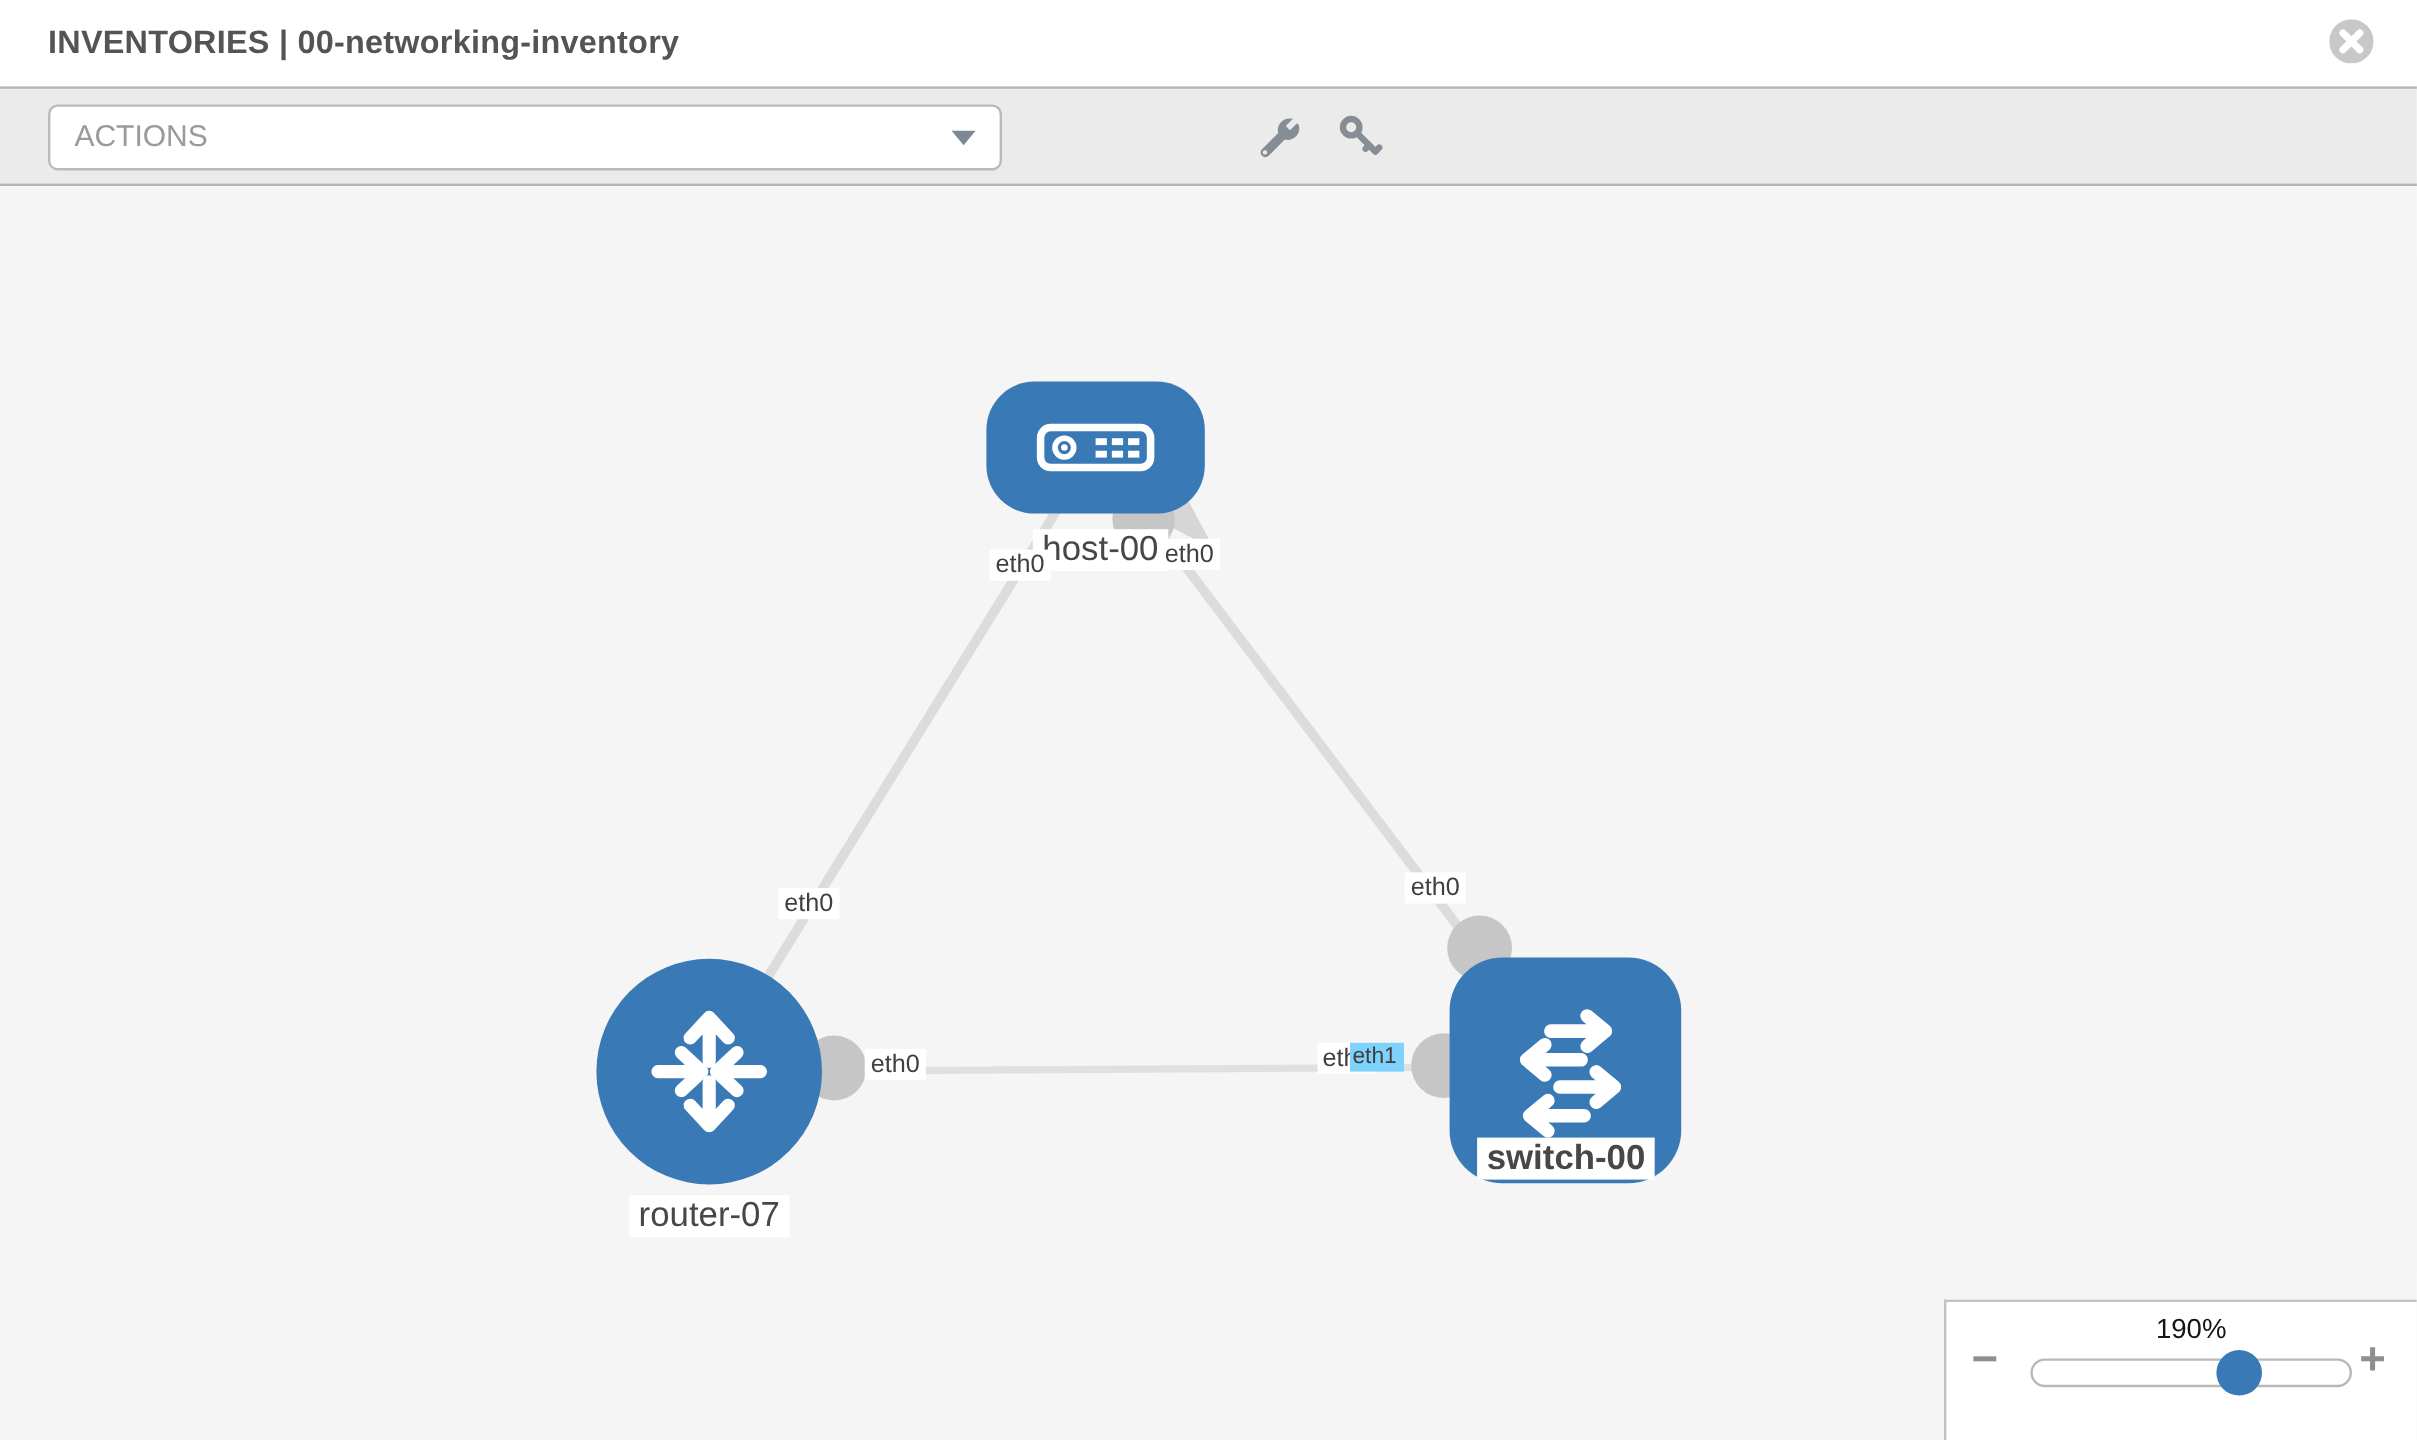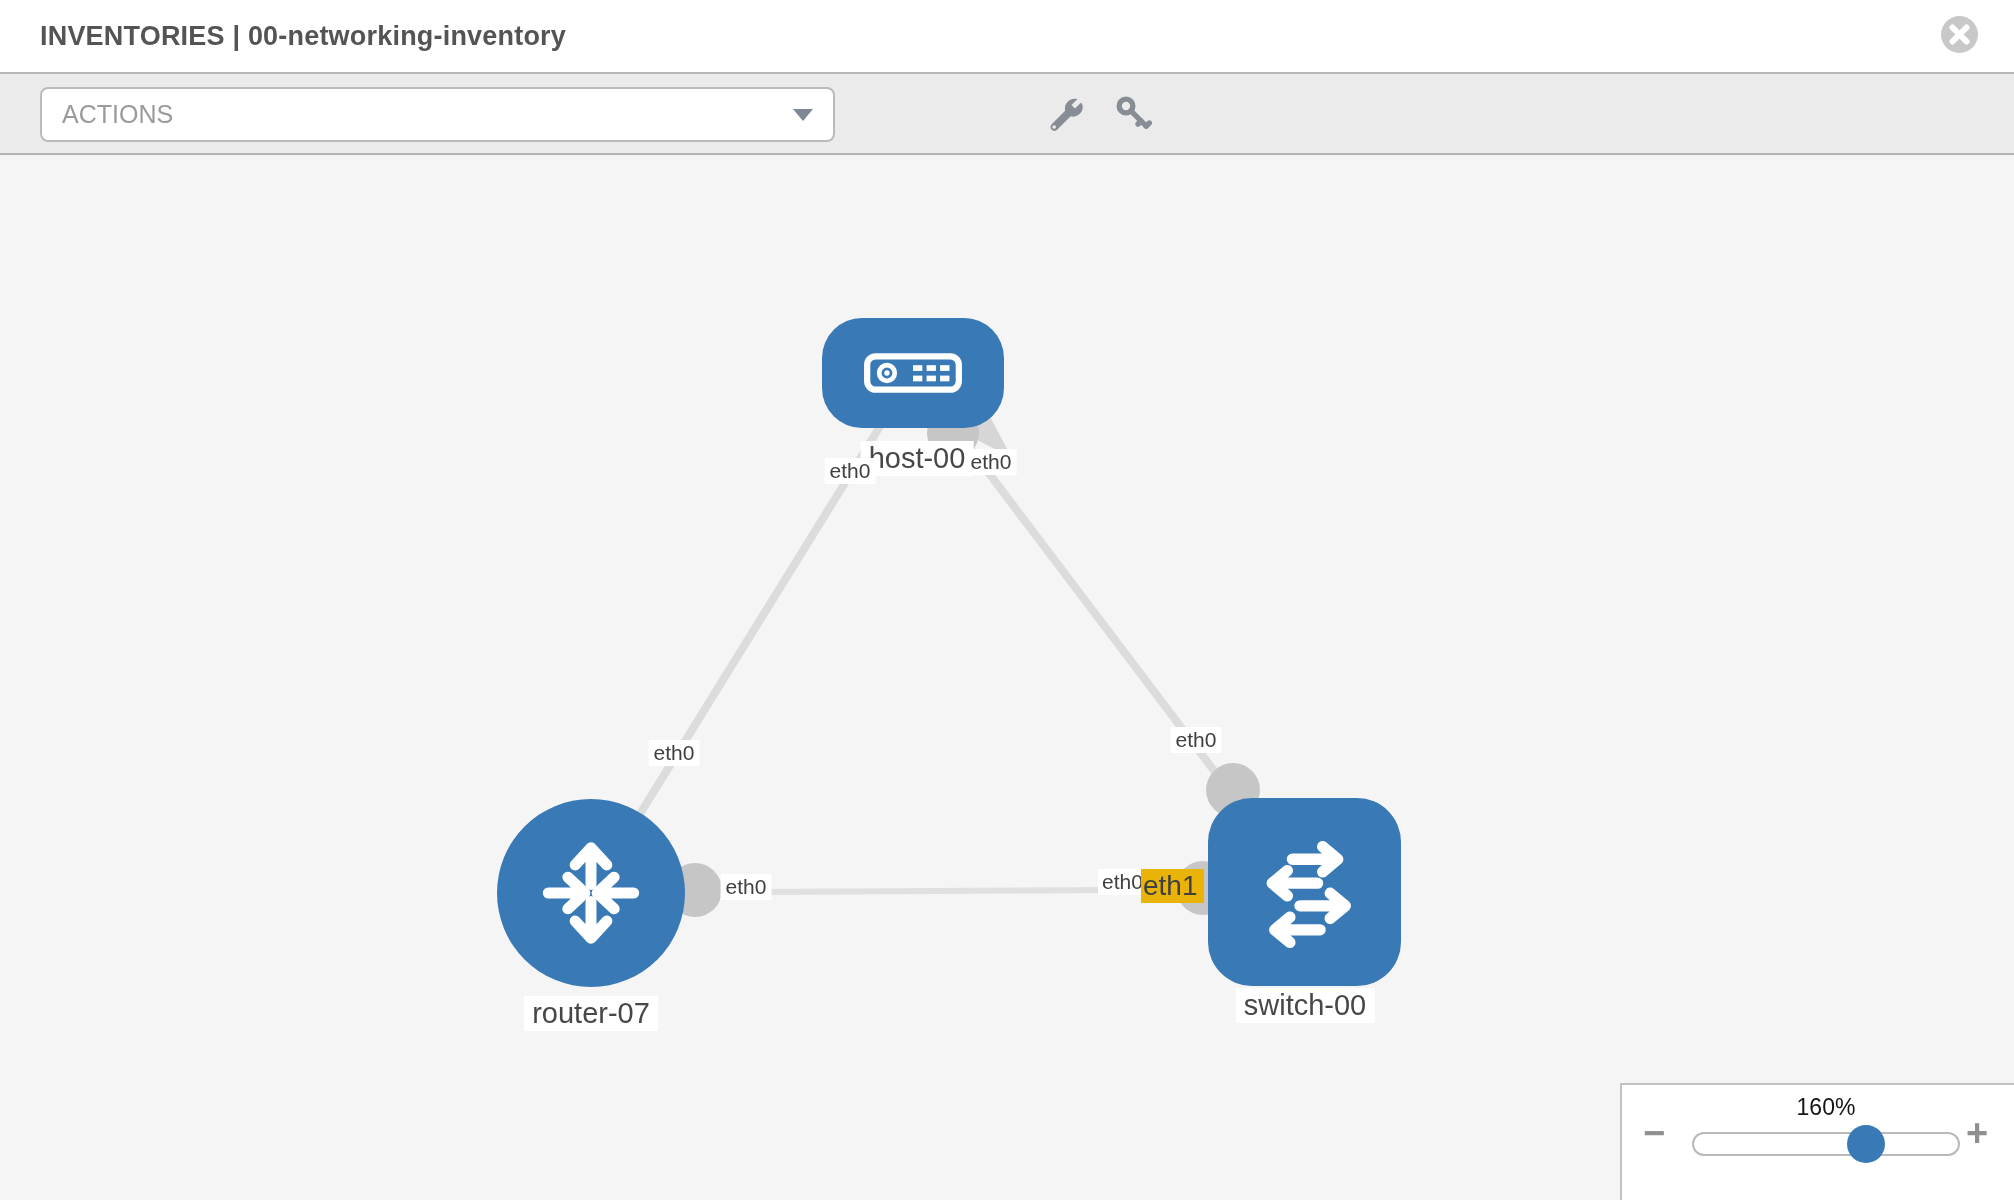--- a/index.html
+++ b/index.html
@@ -38,31 +38,31 @@
   .node.host   { left:822px;  top:163px; width:182px; height:110px; border-radius:40px; }
   .node.router { left:497px;  top:644px; width:188px; height:188px; border-radius:50%; }
   .node.switch { left:1208px; top:643px; width:193px; height:188px; border-radius:44px; }
 
   .nlabel  { position:absolute; transform:translateX(-50%); background:#fff;
              color:#474747; font-size:29px; padding:1px 8px; white-space:nowrap; }
   .iflabel { position:absolute; transform:translateX(-50%); background:#fff;
              color:#404040; font-size:21px; padding:1px 5px; white-space:nowrap; }
   .lbl-host-name   { left:917px;  top:286px; }
   .lbl-router-name { left:591px;  top:841px; }
-  .lbl-switch-name { left:1305px; top:833px; }
+  .lbl-switch-name { left:1305px; top:793px;font-weight:bold; }
   .lbl-host-left   { left:850px;  top:303px; }
   .lbl-host-right  { left:991px;  top:294px; }
   .lbl-router-top  { left:674px;  top:585px; }
   .lbl-switch-top  { left:1196px; top:572px; }
   .lbl-router-right{ left:746px;  top:719px; }
   .lbl-overlap { position:absolute; left:1098px; top:714px; width:120px; height:32px; }
   .lbl-overlap .back  { position:absolute; left:0; top:0; background:#fff;
                         color:#404040; font-size:21px; padding:1px 4px; }
-  .lbl-overlap .front { position:absolute; left:27px; top:0; background:#eab308;
-                        color:#404040; font-size:28px; padding:1px 6px 1px 2px;margin-left:16px; }
+  .lbl-overlap .front { position:absolute; left:27px; top:0; background:#7dd3fc;
+                        color:#404040; font-size:19px; padding:1px 6px 1px 2px; }
 
   
   .zoom-panel { position:absolute; left:1620px; top:928px; width:394px; height:117px;
                 background:#fff; border-top:2px solid #c2c2c2; border-left:2px solid #c2c2c2; }
   .zoom-level { position:absolute; left:70px; top:9px; width:268px; text-align:center;
                 font-size:23px; color:#151515; }
   .zoom-btn   { position:absolute; top:26px; font-size:38px; font-weight:bold; color:#8f8f8f;
                 line-height:44px; cursor:pointer; user-select:none; }
   .zoom-btn.minus { left:21px; }
   .zoom-btn.plus  { left:344px; }
@@ -161,21 +161,21 @@
   <div class="iflabel lbl-router-top">eth0</div>
   <div class="iflabel lbl-host-right">eth0</div>
   <div class="iflabel lbl-switch-top">eth0</div>
   <div class="iflabel lbl-router-right">eth0</div>
   <div class="lbl-overlap">
     <span class="back">eth0</span>
     <span class="front">eth1</span>
   </div>
 
   <div class="zoom-panel">
-    <div class="zoom-level">160%</div>
+    <div class="zoom-level">190%</div>
     <div class="zoom-btn minus">−</div>
     <div class="zoom-track">
       <div class="zoom-thumb"></div>
     </div>
     <div class="zoom-btn plus">+</div>
   </div>
 
 </div>
 
 </body></html>

